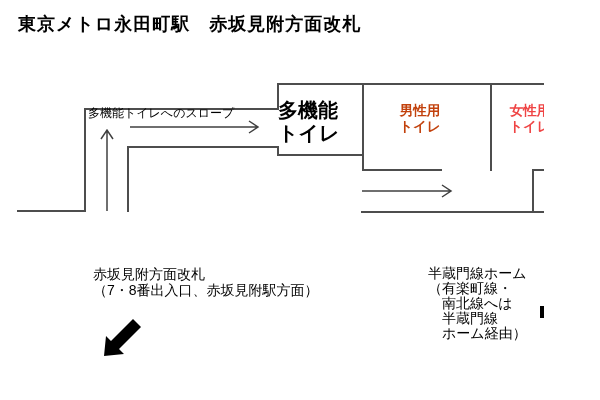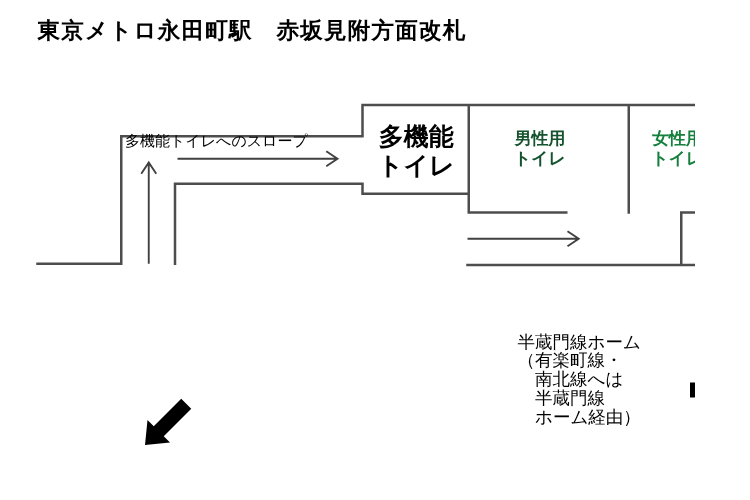--- a/index.html
+++ b/index.html
@@ -3,56 +3,54 @@
 <meta charset="utf-8">
 <style>
   html,body{margin:0;padding:0;background:#ffffff;}
   .canvas{
     position:relative;
     width:544px;height:400px;
     background:#ffffff;
     overflow:hidden;
     font-family:"Liberation Sans","DejaVu Sans",sans-serif;
     color:#000;
-    margin-left:12px;
   }
   .abs{position:absolute;}
   .label{white-space:pre-line;}
   .title{
     left:18px;top:14px;
     font-size:18px;font-weight:bold;line-height:20px;
     letter-spacing:1px;
   }
   .floorplan-svg{left:0;top:0;}
   .ramp-mf-label{
     left:88px;top:106px;
     font-size:12px;line-height:15px;
   }
   .mf-label{
     left:278px;top:99px;width:86px;
-    text-align:center;
     font-size:20px;font-weight:bold;line-height:23px;
   }
   .mens-label,.womens-label{
     top:103px;width:72px;
     text-align:center;
     font-size:13.5px;font-weight:bold;line-height:15.5px;
   }
   .mens-label{left:384px;}
   .womens-label{left:494px;}
   .ramp-mw-label{
     left:237px;top:179px;
     font-size:12.5px;line-height:13.5px;
   }
   .gate-label{
     left:93px;top:267px;
     font-size:14px;line-height:15.5px;
   }
   .platform-label{
-    left:402px;top:266px;
+    left:428px;top:266px;
     font-size:14px;line-height:15px;
   }
 </style>
 </head>
 <body>
 
 <div class="canvas">
 
   <div class="abs title">
     <div>東京メトロ永田町駅　赤坂見附方面改札</div>
@@ -86,27 +84,29 @@
       <rect x="540" y="306" width="28" height="12" fill="#000000"></rect>
       <polygon points="566,296 593,312 566,328" fill="#000000"></polygon>
     </g>
   </svg>
 
   <div class="abs label ramp-mf-label">多機能トイレへのスロープ</div>
 
   <div class="abs label mf-label">多機能
 トイレ</div>
 
-  <div class="abs label mens-label" style="color: #14532d;">男性用
+  <div class="abs label mens-label" style="color: #c2410c;">男性用
 トイレ</div>
 
-  <div class="abs label womens-label" style="color: #15803d;">女性用
+  <div class="abs label womens-label" style="color: #ef4444;">女性用
 トイレ</div>
 
 
+  <div class="abs label gate-label">赤坂見附方面改札
+（7・8番出入口、赤坂見附駅方面）</div>
 
   <div class="abs label platform-label">半蔵門線ホーム
 （有楽町線・
 　南北線へは
 　半蔵門線
 　ホーム経由）</div>
 
 </div>
 
 </body></html>

